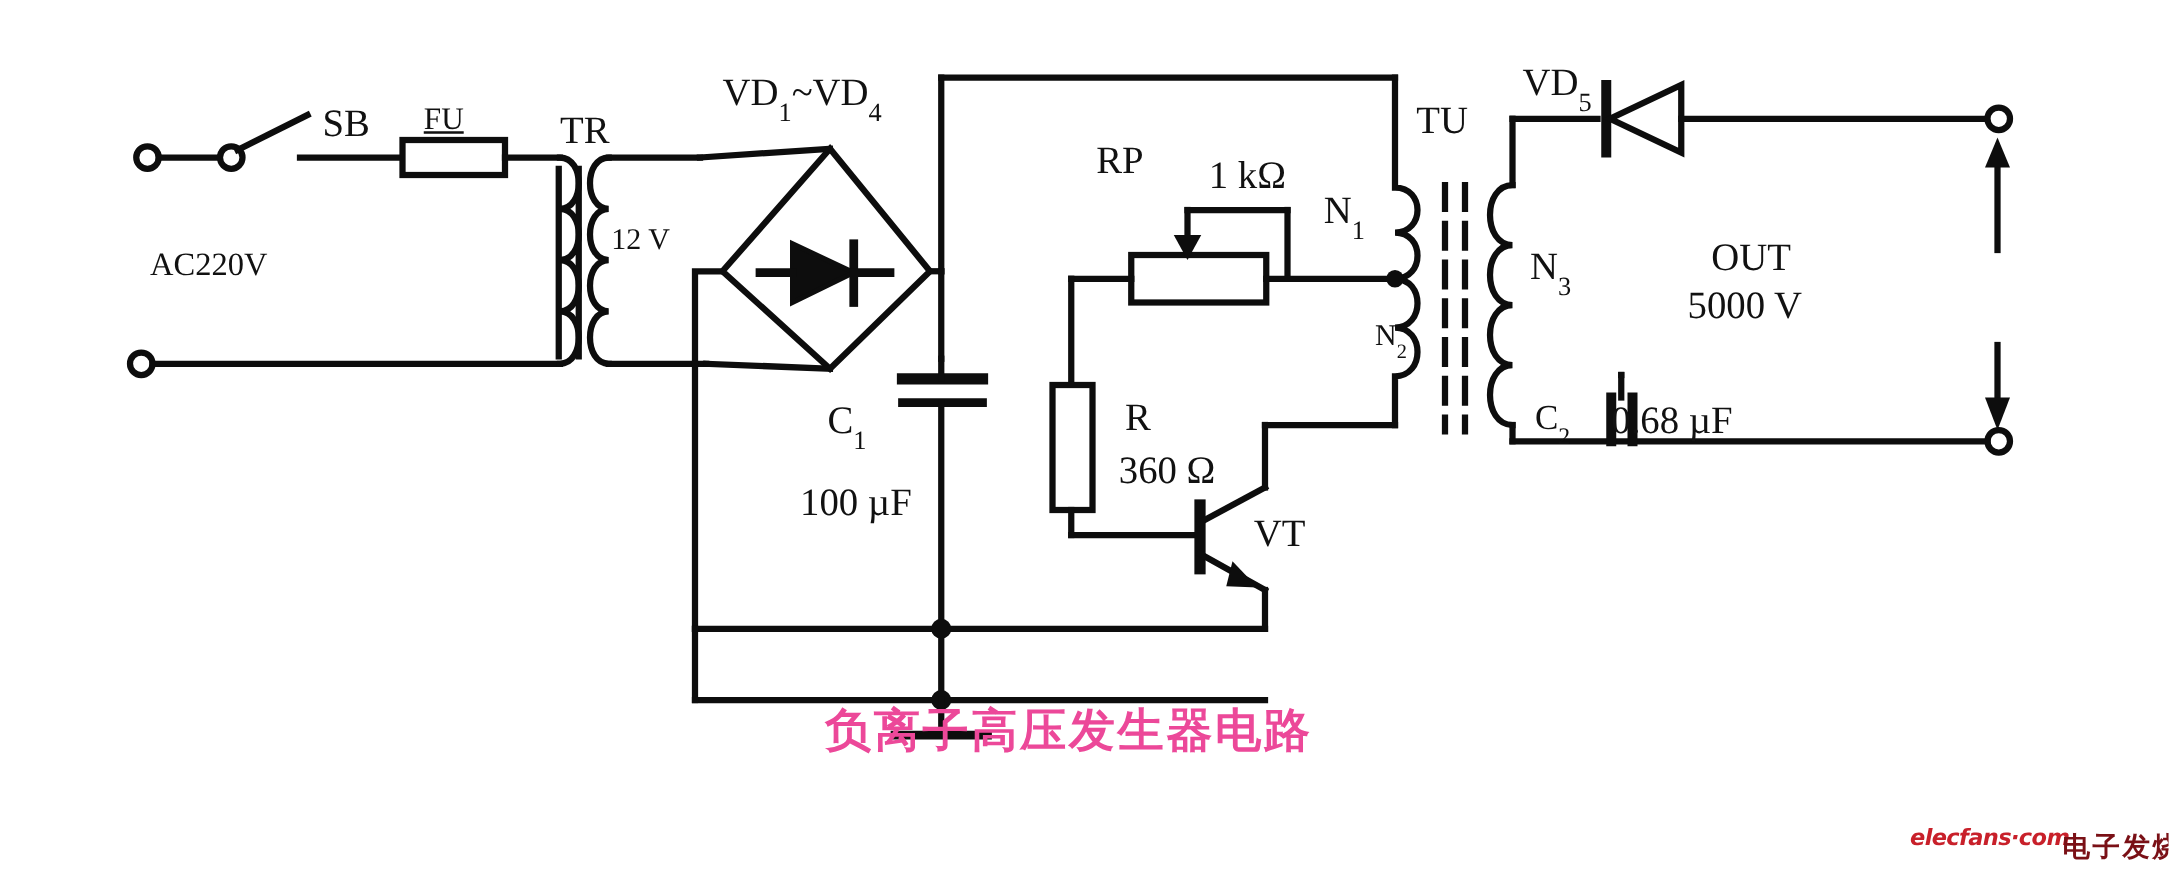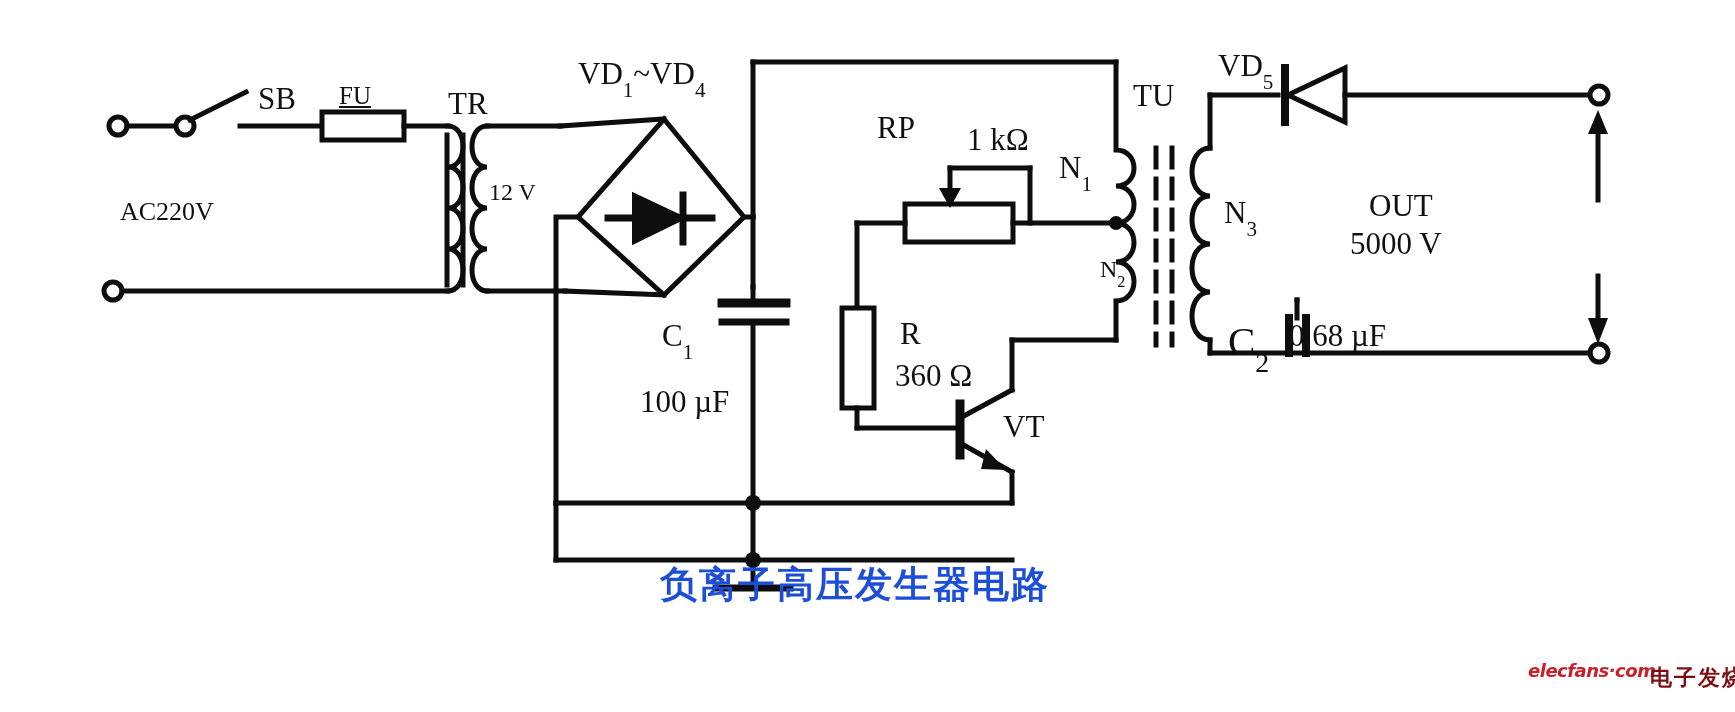--- a/index.html
+++ b/index.html
@@ -30,21 +30,21 @@
     line-height: 1.05;
   }
   .lbl-sub {
     font-size: 0.68em;
     vertical-align: sub;
     position: relative;
     top: 0.28em;
   }
   .cap-cn {
     position: absolute;
-    color: #1d4ed8;
+    color: #ec4899;
     font-family: "DejaVu Sans", "Liberation Sans", sans-serif;
     font-weight: 700;
     white-space: nowrap;
     letter-spacing: 2px;
   }
   .wm {
     position: absolute;
     white-space: nowrap;
     font-family: "DejaVu Sans", "Liberation Sans", sans-serif;
   }
@@ -239,21 +239,21 @@
   <div class="lbl" style="left:1133px; top:80px; font-size:31px;">TU</div>
 
   <div class="lbl" style="left:1213px; top:197px; font-size:31px;margin-left:11px;">
     <span>N</span><span class="lbl-sub">3</span>
   </div>
 
   <div class="lbl" style="left:1218px; top:50px; font-size:31px;">
     <span>VD</span><span class="lbl-sub">5</span>
   </div>
 
-  <div class="lbl" style="left:1228px; top:320px; font-size:41px;text-align:right;">
+  <div class="lbl" style="left:1228px; top:320px; font-size:28px;text-align:right;">
     <span>C</span><span class="lbl-sub">2</span>
   </div>
   <div class="lbl" style="left:1289px; top:320px; font-size:31px;">0.68 µF</div>
 
   <div class="lbl" style="left:1369px; top:190px; font-size:31px;">OUT</div>
   <div class="lbl" style="left:1350px; top:228px; font-size:31px;">5000 V</div>
 
   <div class="cap-cn" style="left:660px; top:560px; font-size:37px;">负离子高压发生器电路</div>
 
   <div class="wm wm-main" style="left:1528px; top:660px; color:#c8202a;">elecfans·com</div>

